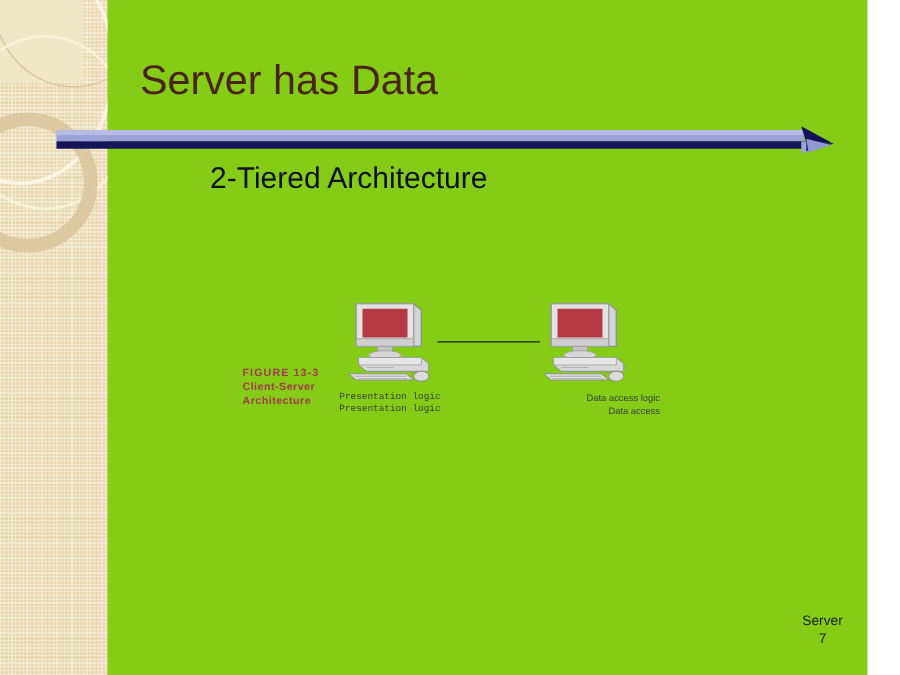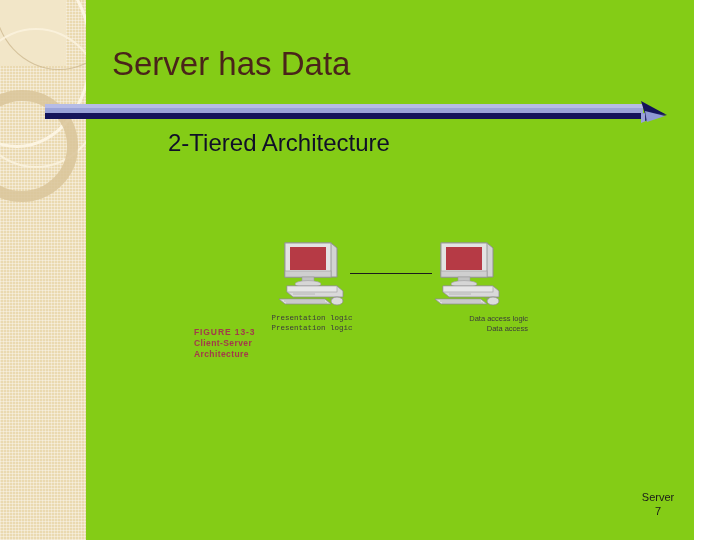--- a/index.html
+++ b/index.html
@@ -142,21 +142,21 @@
     left: 4px;
     top: 100px;
     width: 96px;
     color: #a33a4a;
     font-size: 8.5px;
     line-height: 11px;
     font-weight: bold;
     letter-spacing: 0.4px;
   }
   .fig-caption .cap-line { display: block; }
-  .fig-caption .cap-line.head { letter-spacing: 0.9px; margin-top: 34px; }
+  .fig-caption .cap-line.head { letter-spacing: 0.9px; }
 
   .node-label {
     position: absolute;
     text-align: center;
     color: #3c3c3c;
     font-size: 7.5px;
     line-height: 9.5px;
     width: 120px;
   }
   .node-label span { display: block; }

